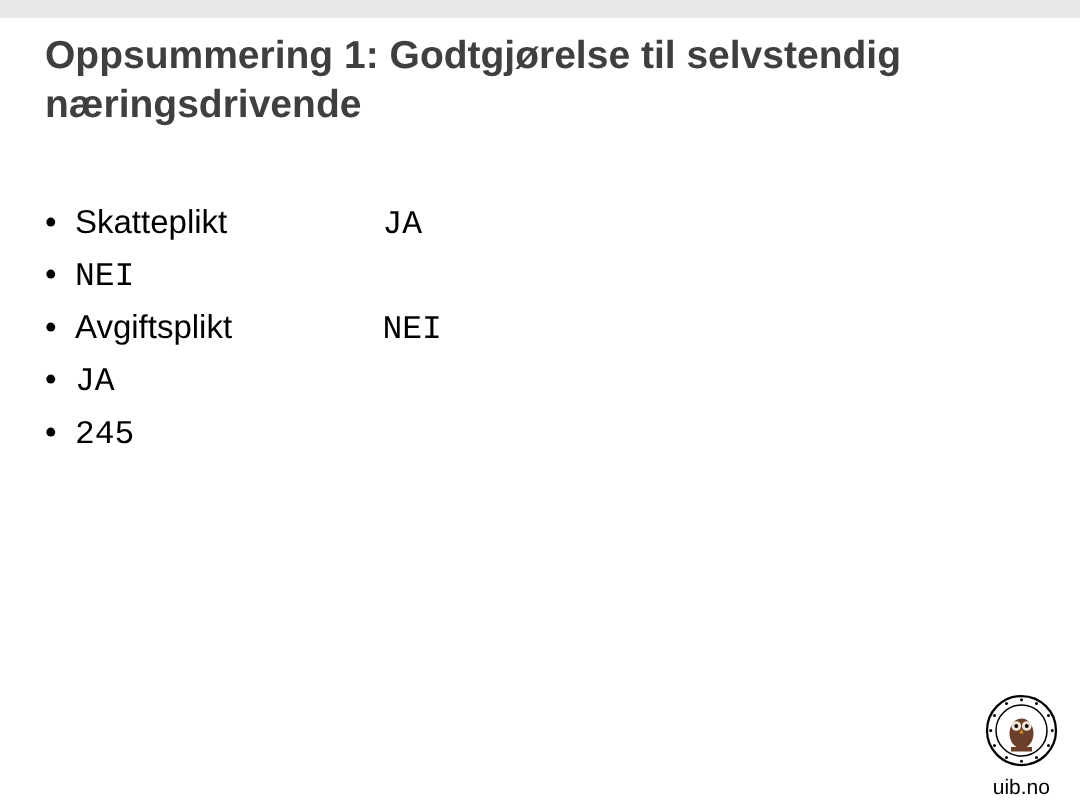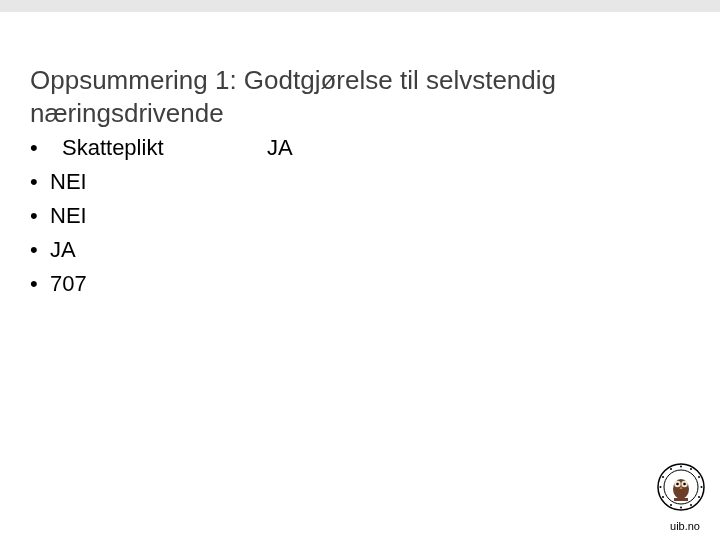--- a/index.html
+++ b/index.html
@@ -21,22 +21,21 @@
     background: #e7e7e7;
   }
   .title {
     position: absolute;
     top: 20px;
     left: 30px;
     right: 30px;
     color: #3f3f3f;
     font-size: 26px;
     line-height: 1.25;
-    font-weight: 400;
-    margin-top: 44px;
+    font-weight: 700;
   }
   .content {
     position: absolute;
     top: 135px;
     left: 30px;
     right: 30px;
     color: #000000;
     font-size: 22px;
   }
   .row {
@@ -44,30 +43,30 @@
     align-items: baseline;
     margin-bottom: 8px;
   }
   .bullet {
     width: 20px;
     display: inline-block;
   }
   .label {
     width: 205px;
     display: inline-block;
-    margin-left: 12px;
   }
   .value {
     display: inline-block;
+    font-family: Liberation Mono, monospace;
   }
   .footer-url {
     position: absolute;
     right: 20px;
     bottom: 8px;
-    font-size: 11px;
+    font-size: 14px;
     color: #000000;
   }
   .seal {
     position: absolute;
     right: 14px;
     bottom: 28px;
     width: 50px;
     height: 50px;
   }
   .seal svg {
@@ -86,29 +85,30 @@
     <span class="bullet">•</span>
     <span class="label">Skatteplikt</span>
     <span class="value">JA</span>
   </div>
   <div class="row">
     <span class="bullet">•</span>
     <span class="value">NEI</span>
   </div>
   <div class="row">
     <span class="bullet">•</span>
+    <span class="label">Avgiftsplikt</span>
     <span class="value">NEI</span>
   </div>
   <div class="row">
     <span class="bullet">•</span>
     <span class="value">JA</span>
   </div>
   <div class="row">
     <span class="bullet">•</span>
-    <span class="value">707</span>
+    <span class="value">245</span>
   </div>
 </div>
 
 <div class="seal">
   <svg viewBox="0 0 50 50" width="50" height="50">
     <circle cx="25" cy="25" r="23" fill="none" stroke="#000" stroke-width="1.5"></circle>
     <circle cx="25" cy="25" r="17" fill="none" stroke="#000" stroke-width="1"></circle>
     <g fill="#000">
       <circle cx="25" cy="4.5" r="1"></circle>
       <circle cx="35" cy="7" r="1"></circle>

